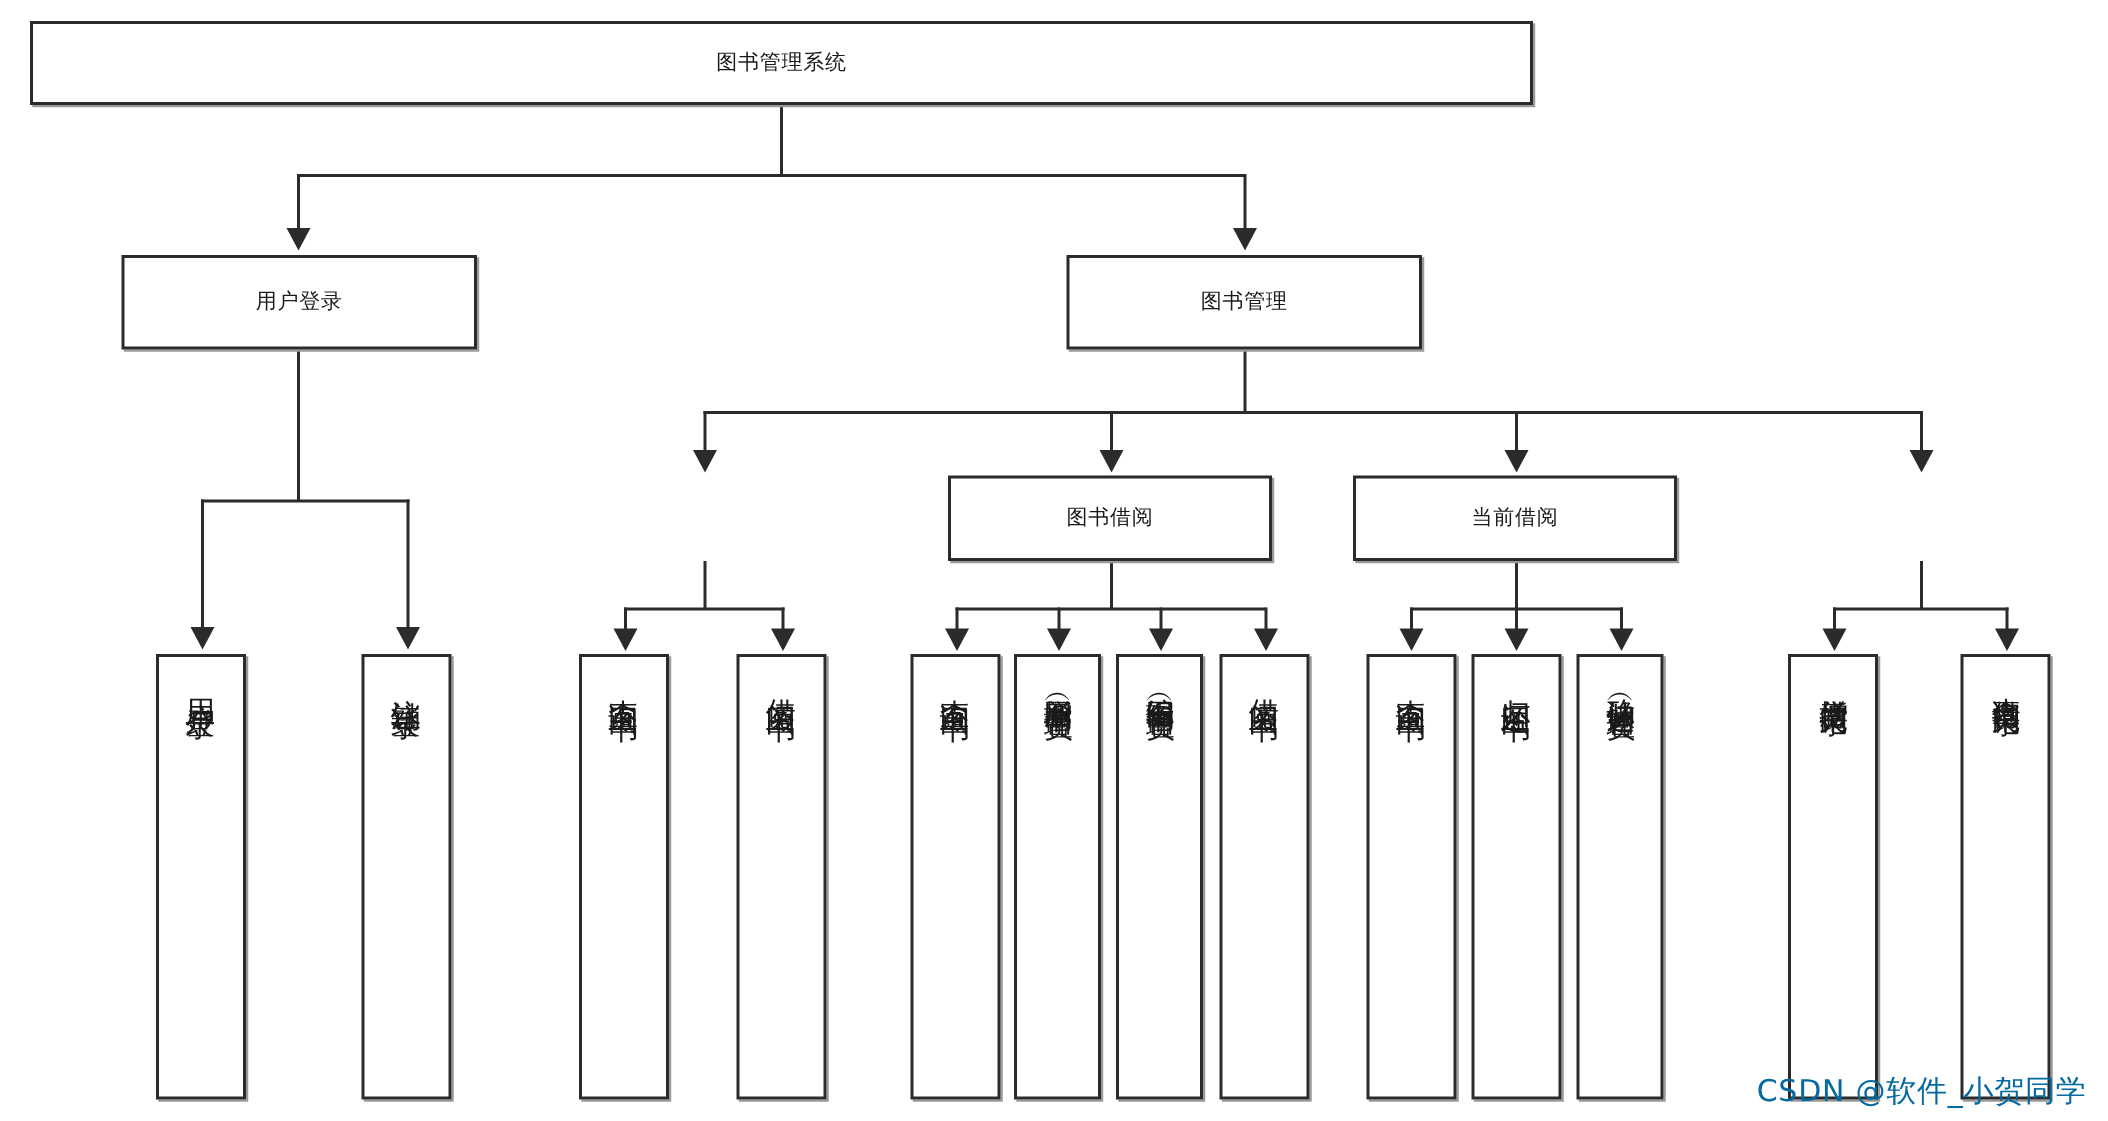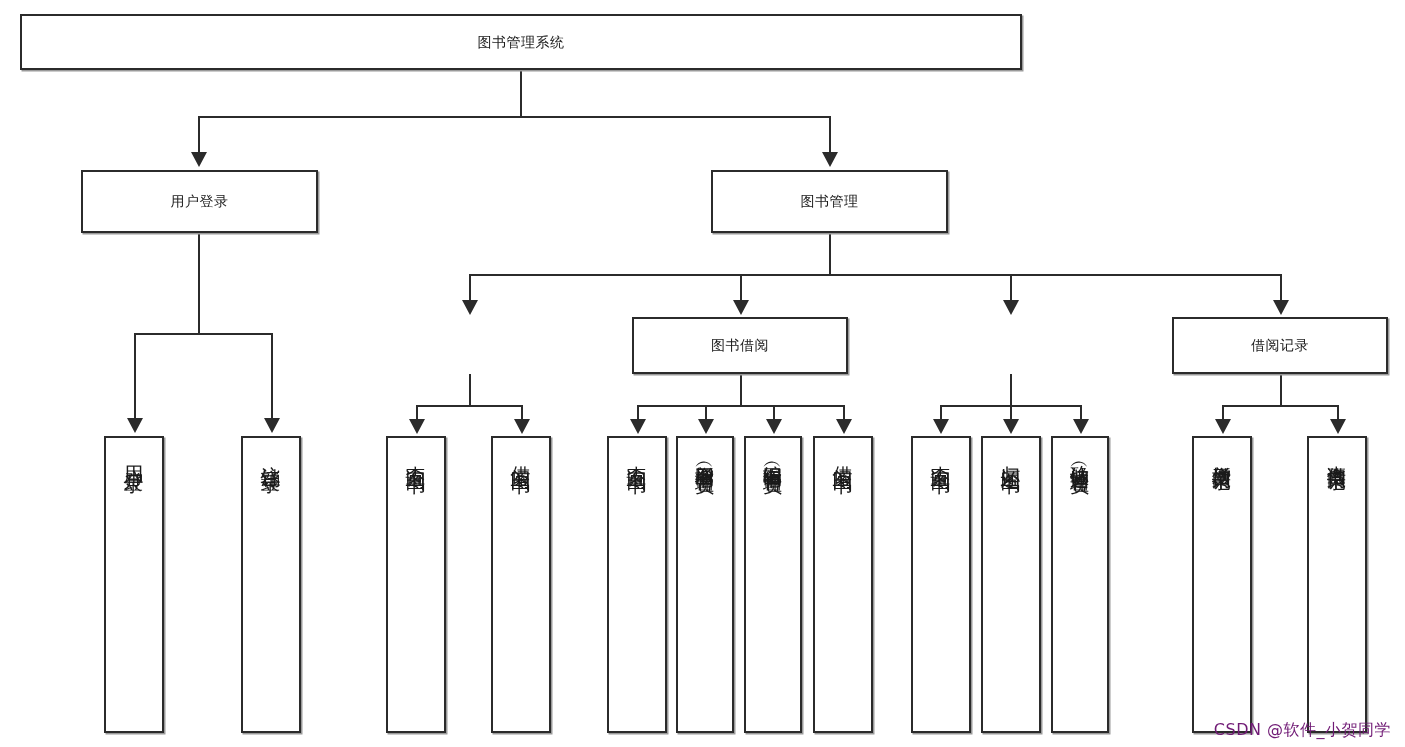--- a/index.html
+++ b/index.html
@@ -71,22 +71,22 @@
     border-left: 8px solid transparent;
     border-right: 8px solid transparent;
     border-top: 15px solid #2b2b2b;
     z-index: 2;
   }
   
   #watermark {
     position: absolute;
     right: 14px;
     bottom: 6px;
-    font-size: 16px;
-    color: #701a75;
+    font-size: 20px;
+    color: #0369a1;
     letter-spacing: 0.5px;
     white-space: nowrap;
     z-index: 5;
     user-select: none;
   }
 </style>
 </head>
 <body>
 
 <div id="diagram-canvas">
@@ -126,22 +126,22 @@
   <div class="vline" style="left:740px; top:274px; height:28px;"></div>
   <div class="arrow" style="left:733px; top:300px;"></div>
   <div class="vline" style="left:1010px; top:274px; height:28px;"></div>
   <div class="arrow" style="left:1003px; top:300px;"></div>
   <div class="vline" style="left:1280px; top:274px; height:28px;"></div>
   <div class="arrow" style="left:1273px; top:300px;"></div>
 
   <div class="node" style="left:632px; top:317px; width:216px; height:57px;">
     <span class="node-label">图书借阅</span>
   </div>
-  <div class="node" style="left:1172px; top:317px; width:216px; height:57px;">
-    <span class="node-label">借阅记录</span>
+  <div class="node" style="left:902px; top:317px; width:216px; height:57px;">
+    <span class="node-label">当前借阅</span>
   </div>
 
   <div class="vline" style="left:469px; top:374px; height:32px;"></div>
   <div class="hline" style="left:416px; top:405px; width:107px;"></div>
   <div class="vline" style="left:416px; top:405px; height:16px;"></div>
   <div class="arrow" style="left:409px; top:419px;"></div>
   <div class="vline" style="left:521px; top:405px; height:16px;"></div>
   <div class="arrow" style="left:514px; top:419px;"></div>
 
   <div class="vline" style="left:740px; top:374px; height:32px;"></div>

